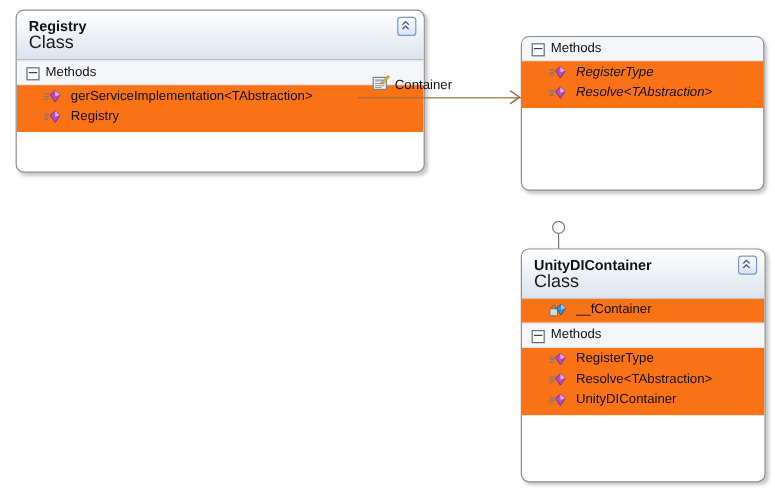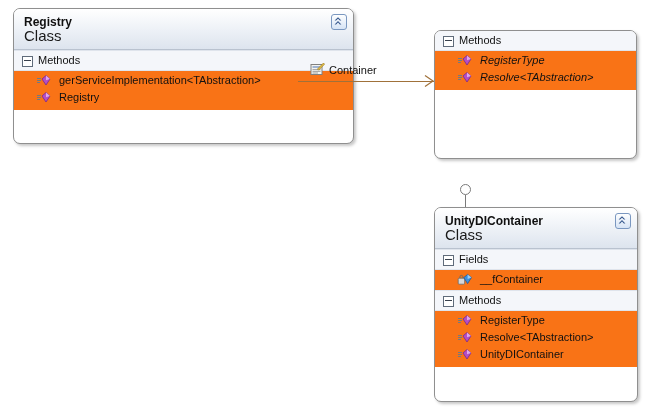--- a/index.html
+++ b/index.html
@@ -274,24 +274,20 @@
     <div class="uml-name">UnityDIContainer</div>
     <div class="uml-stereo">Class</div>
     <span class="chevron-btn">
       <svg width="12" height="12" viewBox="0 0 12 12" aria-hidden="true">
         <path d="M6 2.2 L9.4 5.6 L7.9 5.6 L6 3.7 L4.1 5.6 L2.6 5.6 Z" fill="#33558c"></path>
         <path d="M6 6.0 L9.4 9.4 L7.9 9.4 L6 7.5 L4.1 9.4 L2.6 9.4 Z" fill="#33558c"></path>
       </svg>
     </span>
   </div>
 
-  <div class="compart-head">
-    <span class="expander"></span>
-    <span class="compart-label">Fields</span>
-  </div>
   <div class="members" style="padding-bottom:2px;">
     <div class="member-row">
       <span class="member-icon">
         <svg width="16" height="13" viewBox="0 0 16 13" aria-hidden="true">
           <rect x="1.2" y="5.2" width="6.4" height="6" rx="1" fill="#d8d8d8" stroke="#6b6b6b" stroke-width="0.8"></rect>
           <path d="M2.9 5.2 V3.9 a1.5 1.5 0 0 1 3 0 V5.2" fill="none" stroke="#6b6b6b" stroke-width="0.9"></path>
           <path d="M10.6 1.4 L14.4 4.6 L10.6 10.6 L6.8 4.6 Z" fill="#3b8fe0" stroke="#1d5b9c" stroke-width="0.8"></path>
           <path d="M10.6 1.4 L14.4 4.6 L10.6 5.9 Z" fill="#9ecdf5"></path>
         </svg>
       </span>

